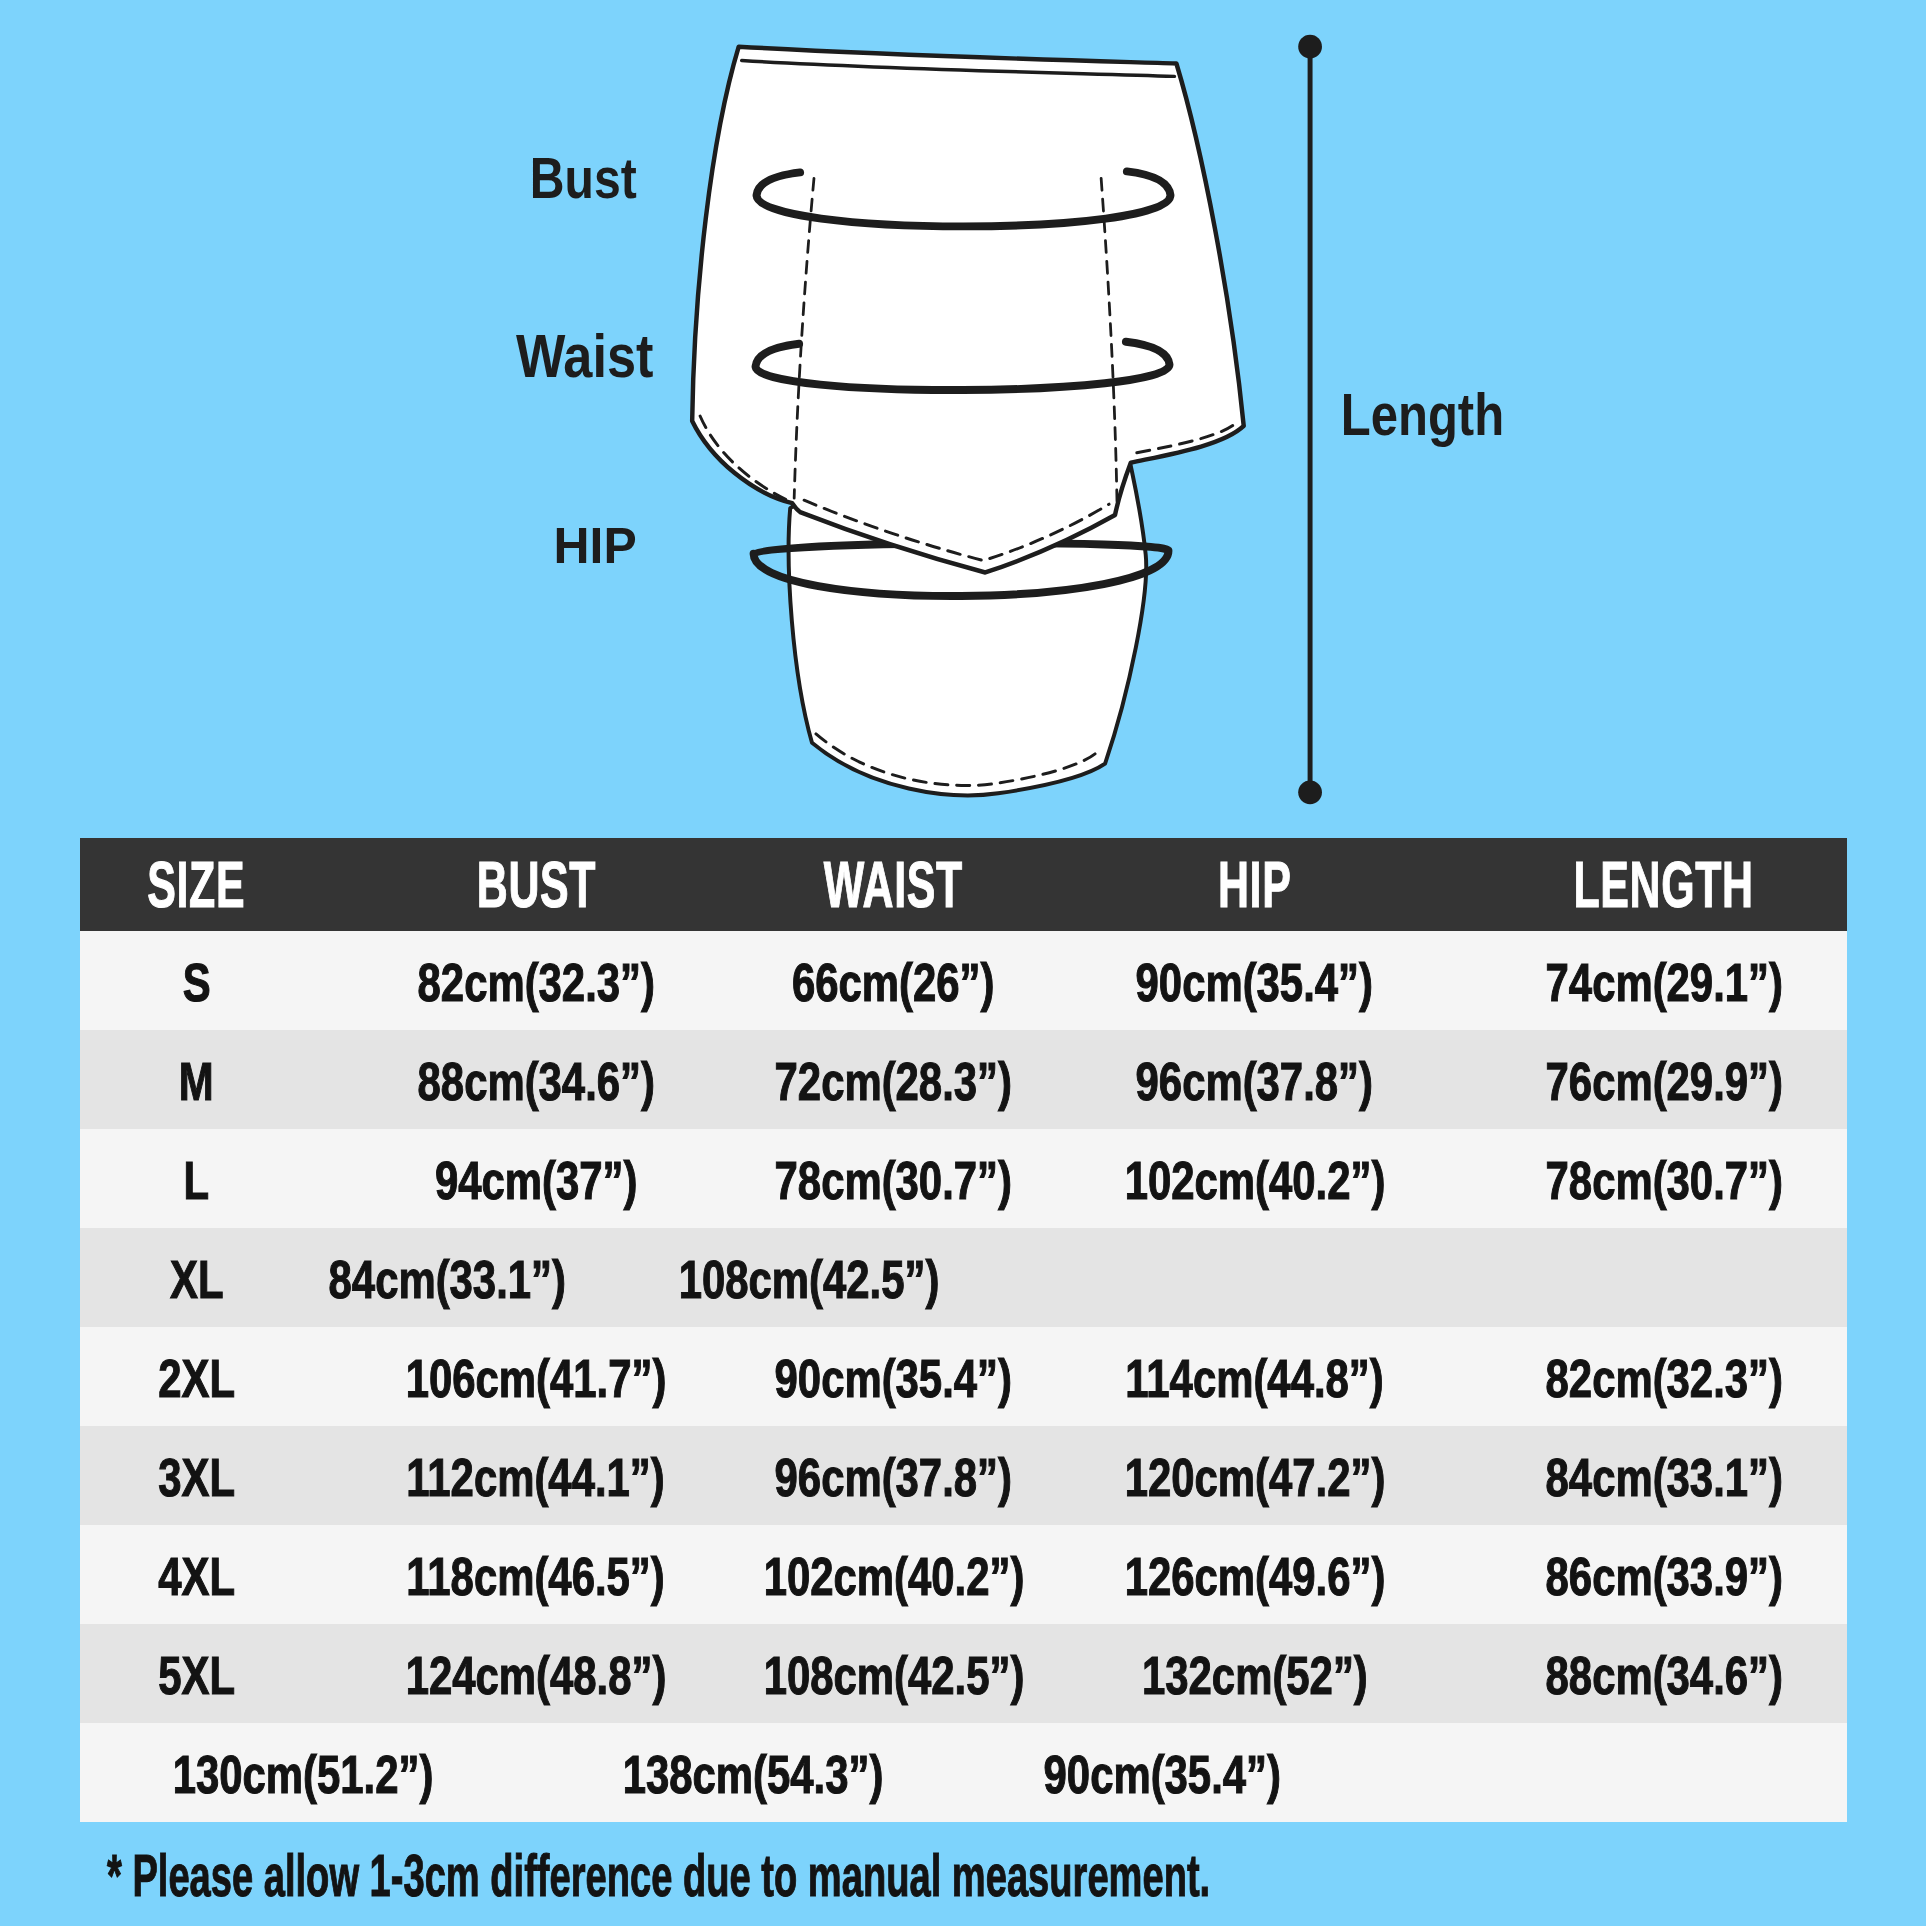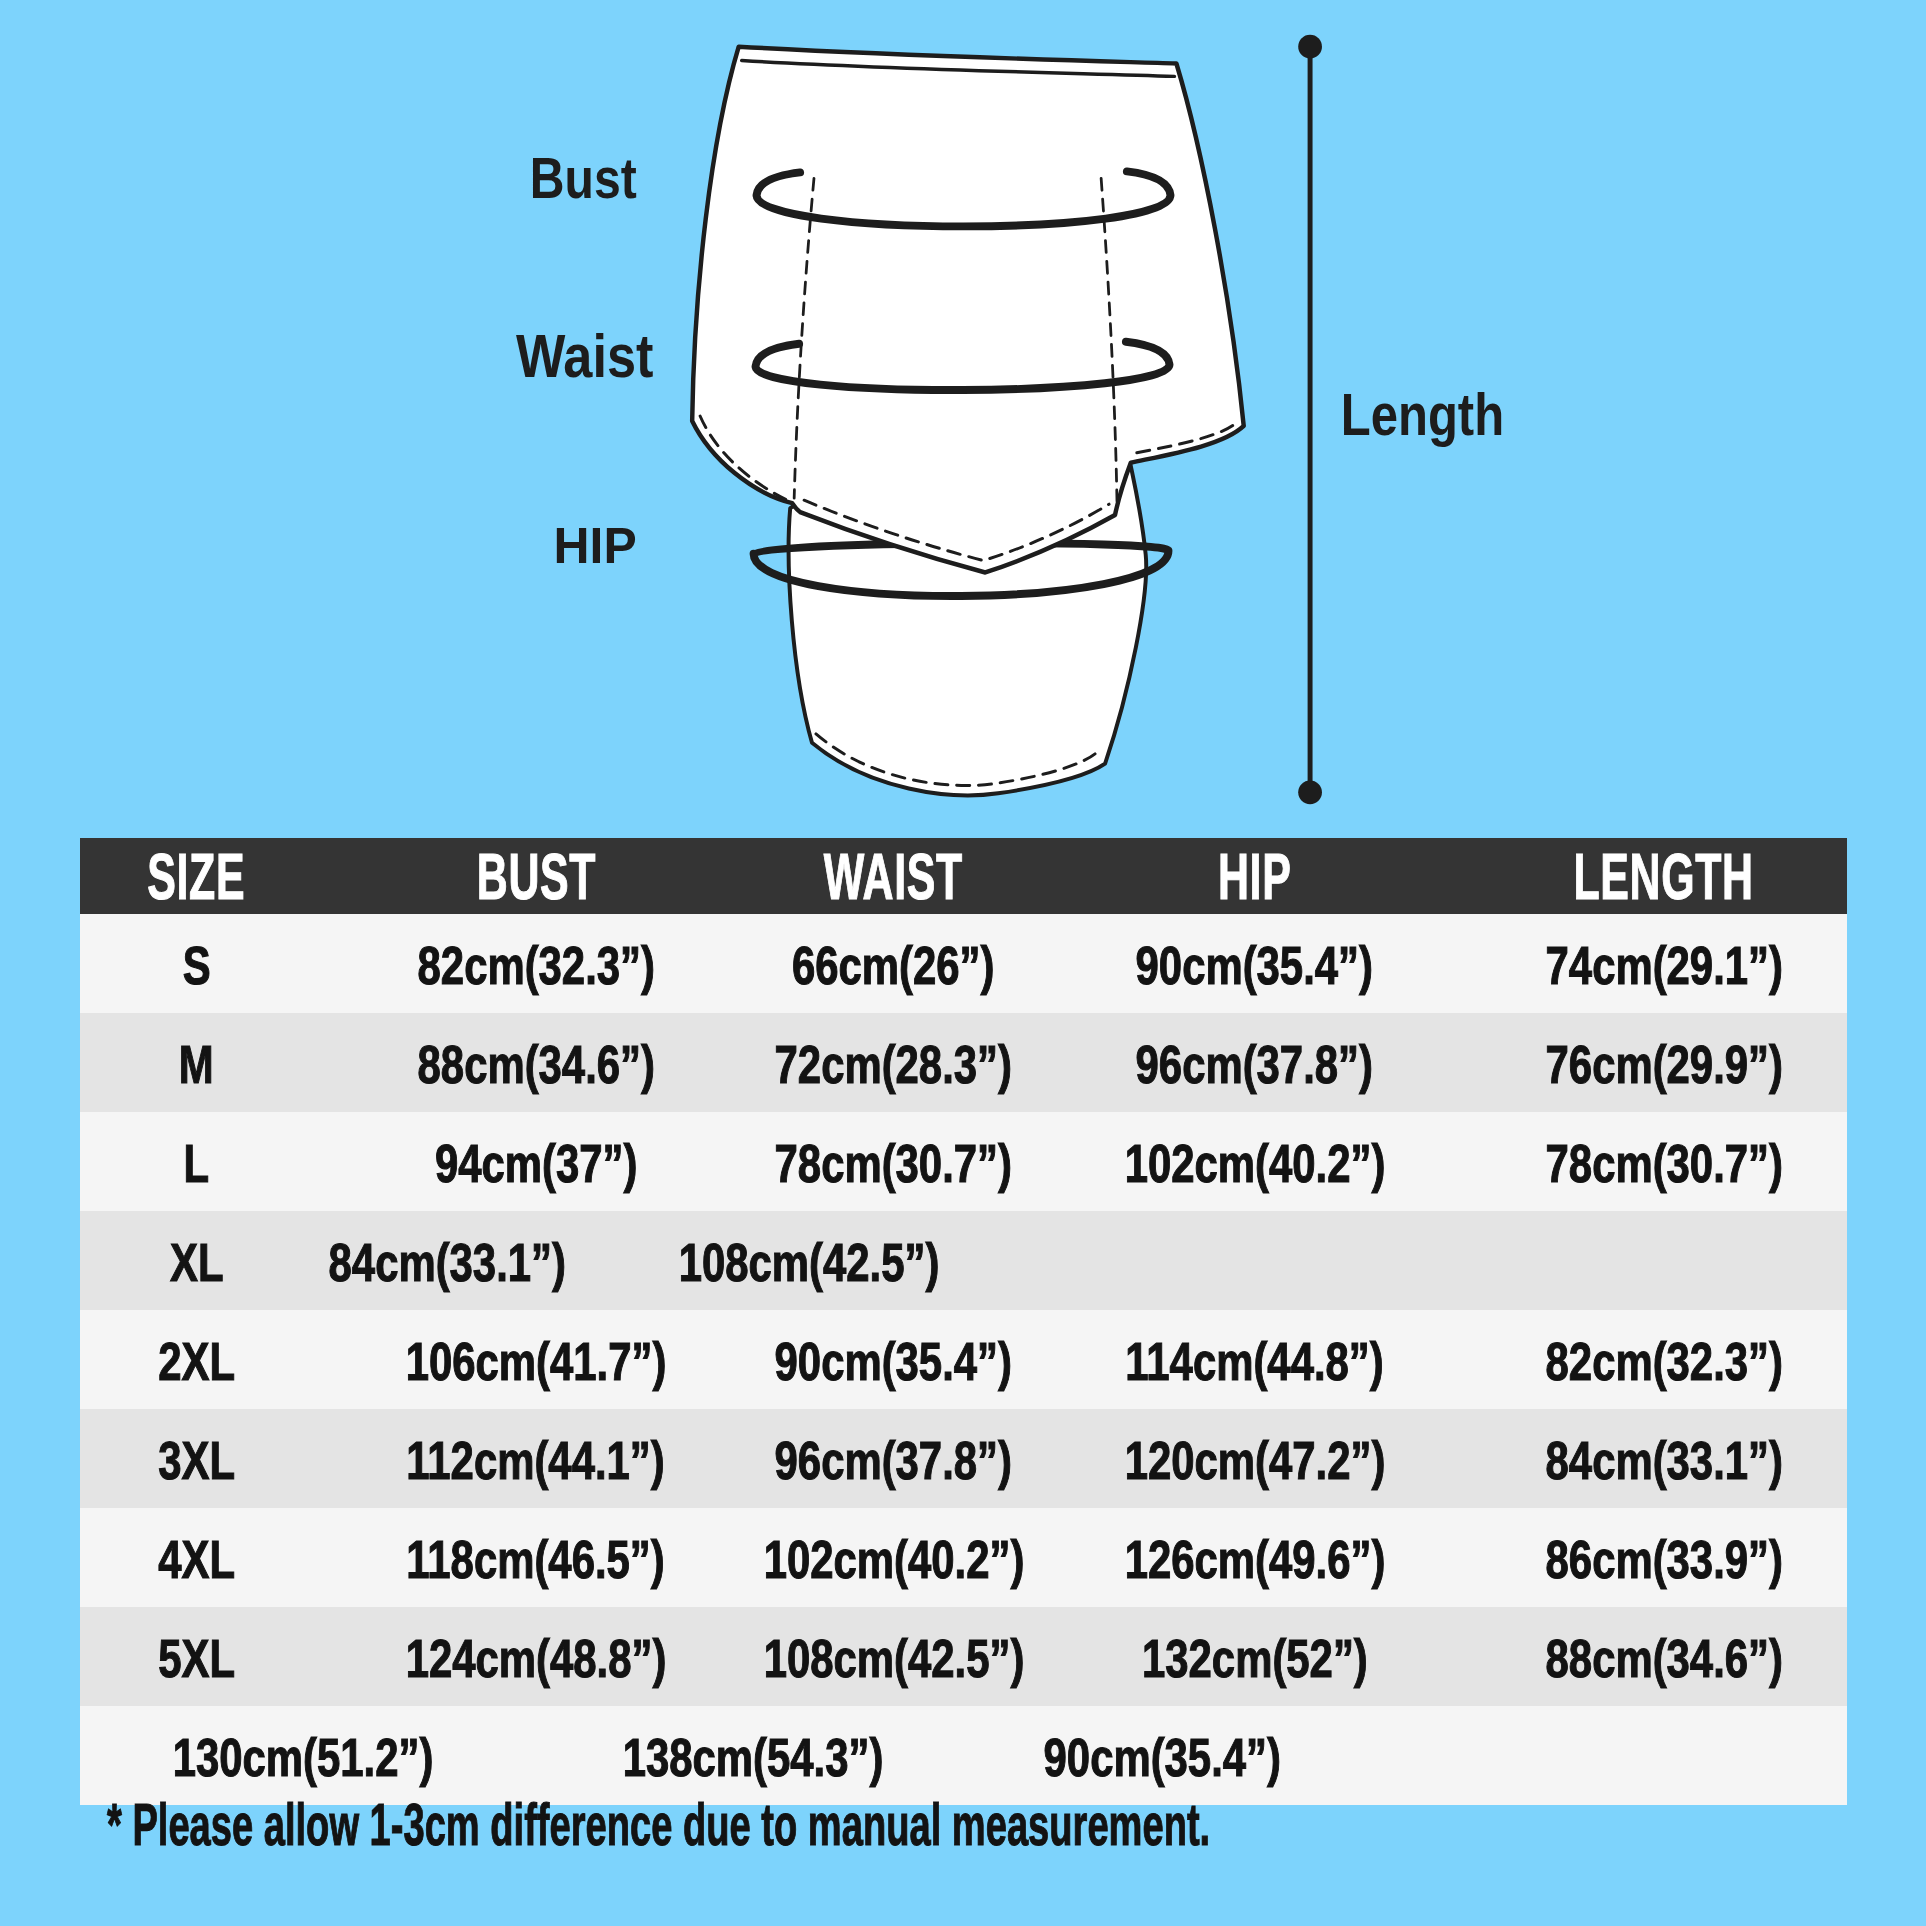--- a/index.html
+++ b/index.html
@@ -4,34 +4,34 @@
 <style>
   html,body{margin:0;padding:0;background:#ffffff;}
   .stage{position:relative;width:1927px;height:1927px;background:#7dd3fc;overflow:hidden;
          font-family:"Liberation Sans","DejaVu Sans",sans-serif;}
   
   .diagram-svg{position:absolute;left:0;top:0;}
   .diagram-svg text{font-family:"Liberation Sans","DejaVu Sans",sans-serif;font-weight:bold;fill:#1d1d1d;}
   
   .size-table{position:absolute;left:80px;top:838px;width:1767px;}
   .trow{display:flex;width:100%;}
-  .thead{height:76px;background:#343434;}
+  .thead{height:93px;background:#343434;}
   .tbody-row{height:99px;}
   .row-light{background:#f5f5f5;}
   .row-dark{background:#e4e4e4;}
   .tcell{display:flex;align-items:center;justify-content:center;overflow:visible;}
   .c0{width:233px;}.c1{width:446px;}.c2{width:269px;}.c3{width:453px;}.c4{width:366px;}
   .thead .tcell span{display:inline-block;transform:scaleX(0.66);transform-origin:center;
       color:#ffffff;font-size:65px;font-weight:bold;line-height:1;letter-spacing:1px;white-space:nowrap;
       -webkit-text-stroke:1.1px #ffffff;}
   .tbody-row .tcell span{display:inline-block;transform:translateY(2px) scaleX(0.79);transform-origin:center;
       color:#131313;font-size:53px;font-weight:bold;line-height:1;white-space:nowrap;
       -webkit-text-stroke:1.1px #131313;}
   
-  .footnote{position:absolute;left:107px;top:1792px;width:1683px;}
+  .footnote{position:absolute;left:107px;top:1843px;width:1683px;}
   .footnote span{display:inline-block;transform:scaleX(0.635);transform-origin:left center;
       color:#131313;font-size:60px;font-weight:bold;line-height:1.1;white-space:nowrap;
       -webkit-text-stroke:1.1px #131313;}
 </style>
 </head>
 <body>
 
 <div class="stage">
 
   <svg class="diagram-svg" width="1927" height="838" viewBox="0 0 1946 846">

